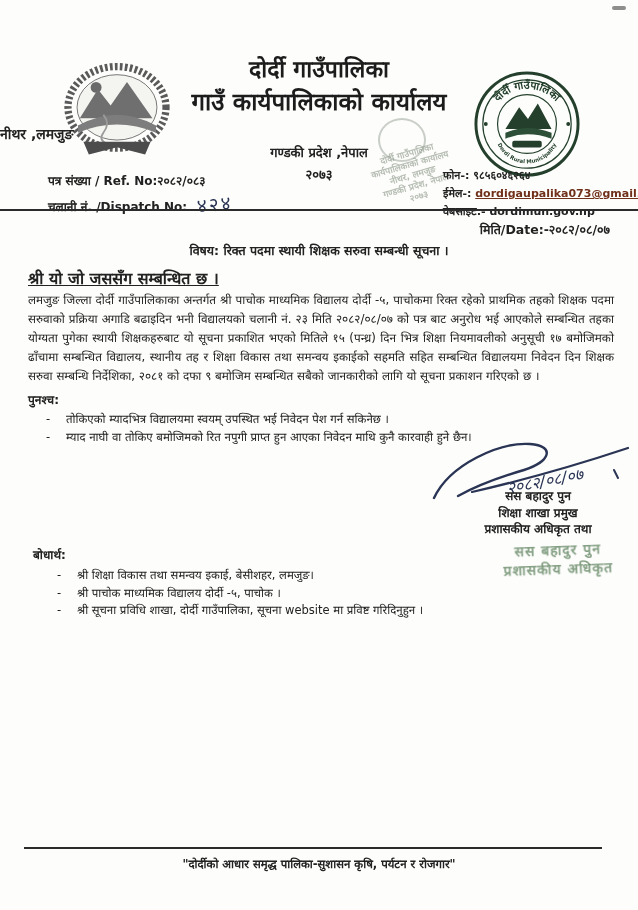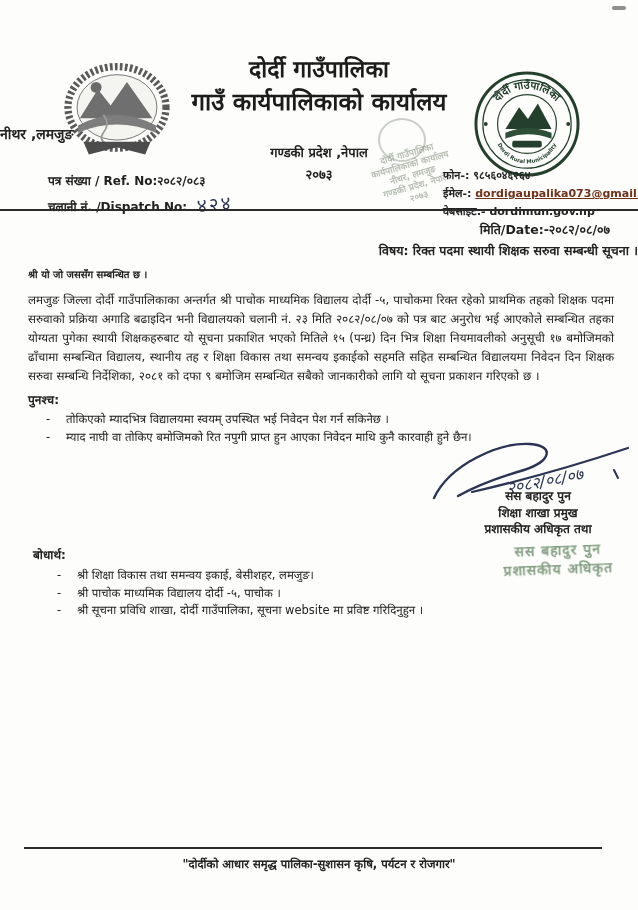--- a/index.html
+++ b/index.html
@@ -28,22 +28,22 @@
   .left-meta{left:28px;top:170px;font-size:12px;font-weight:bold;line-height:23px;white-space:nowrap;margin-left:20px;}
   .dispatch-value{display:inline-block;font-size:19px;color:#2a3454;transform:rotate(-6deg);margin-left:10px;font-weight:normal;letter-spacing:2px;}
   .right-meta{left:443px;top:167px;font-size:11px;font-weight:bold;line-height:18px;white-space:nowrap;}
   .email-link{color:#70301a;text-decoration:underline;font-weight:bold;}
 
   .center-stamp{left:348px;top:148px;width:130px;transform:rotate(-16deg);opacity:.55;color:#7e8b7a;font-size:9px;line-height:11px;text-align:center;font-weight:bold;}
   .center-stamp-circle{left:378px;top:118px;width:44px;height:40px;border:2px solid #8a968a;border-radius:50%;opacity:.45;}
 
   .rule1{left:0;top:209px;width:638px;height:2px;background:#2b2b2b;}
   .date-line{right:28px;top:221px;font-size:12.5px;font-weight:bold;}
-  .subject{left:0;right:0;top:242px;text-align:right;font-size:12.5px;font-weight:bold;}
-  .salutation{left:28px;top:267px;font-size:10px;font-weight:bold;}
+  .subject{left:0;right:0;top:242px;text-align:center;font-size:12.5px;font-weight:bold;}
+  .salutation{left:28px;top:267px;font-size:16px;font-weight:bold;text-decoration:underline;}
   .body-par{left:28px;top:291px;width:586px;font-size:11.8px;line-height:19px;text-align:justify;}
 
   .ps-label{left:28px;top:391px;font-size:12px;font-weight:bold;}
   .list{list-style:none;margin:4px;padding:0;font-size:11.5px;line-height:17.5px;}
   .list li{position:relative;padding-left:0;}
   .list li::before{content:"-";position:absolute;left:-20px;}
   .ps-list{left:62px;top:407px;width:540px;}
 
   .sig-scribble{left:428px;top:436px;width:208px;height:72px;}
   .sig-block{left:448px;top:488px;width:180px;text-align:center;font-size:12px;font-weight:bold;line-height:16.5px;}

